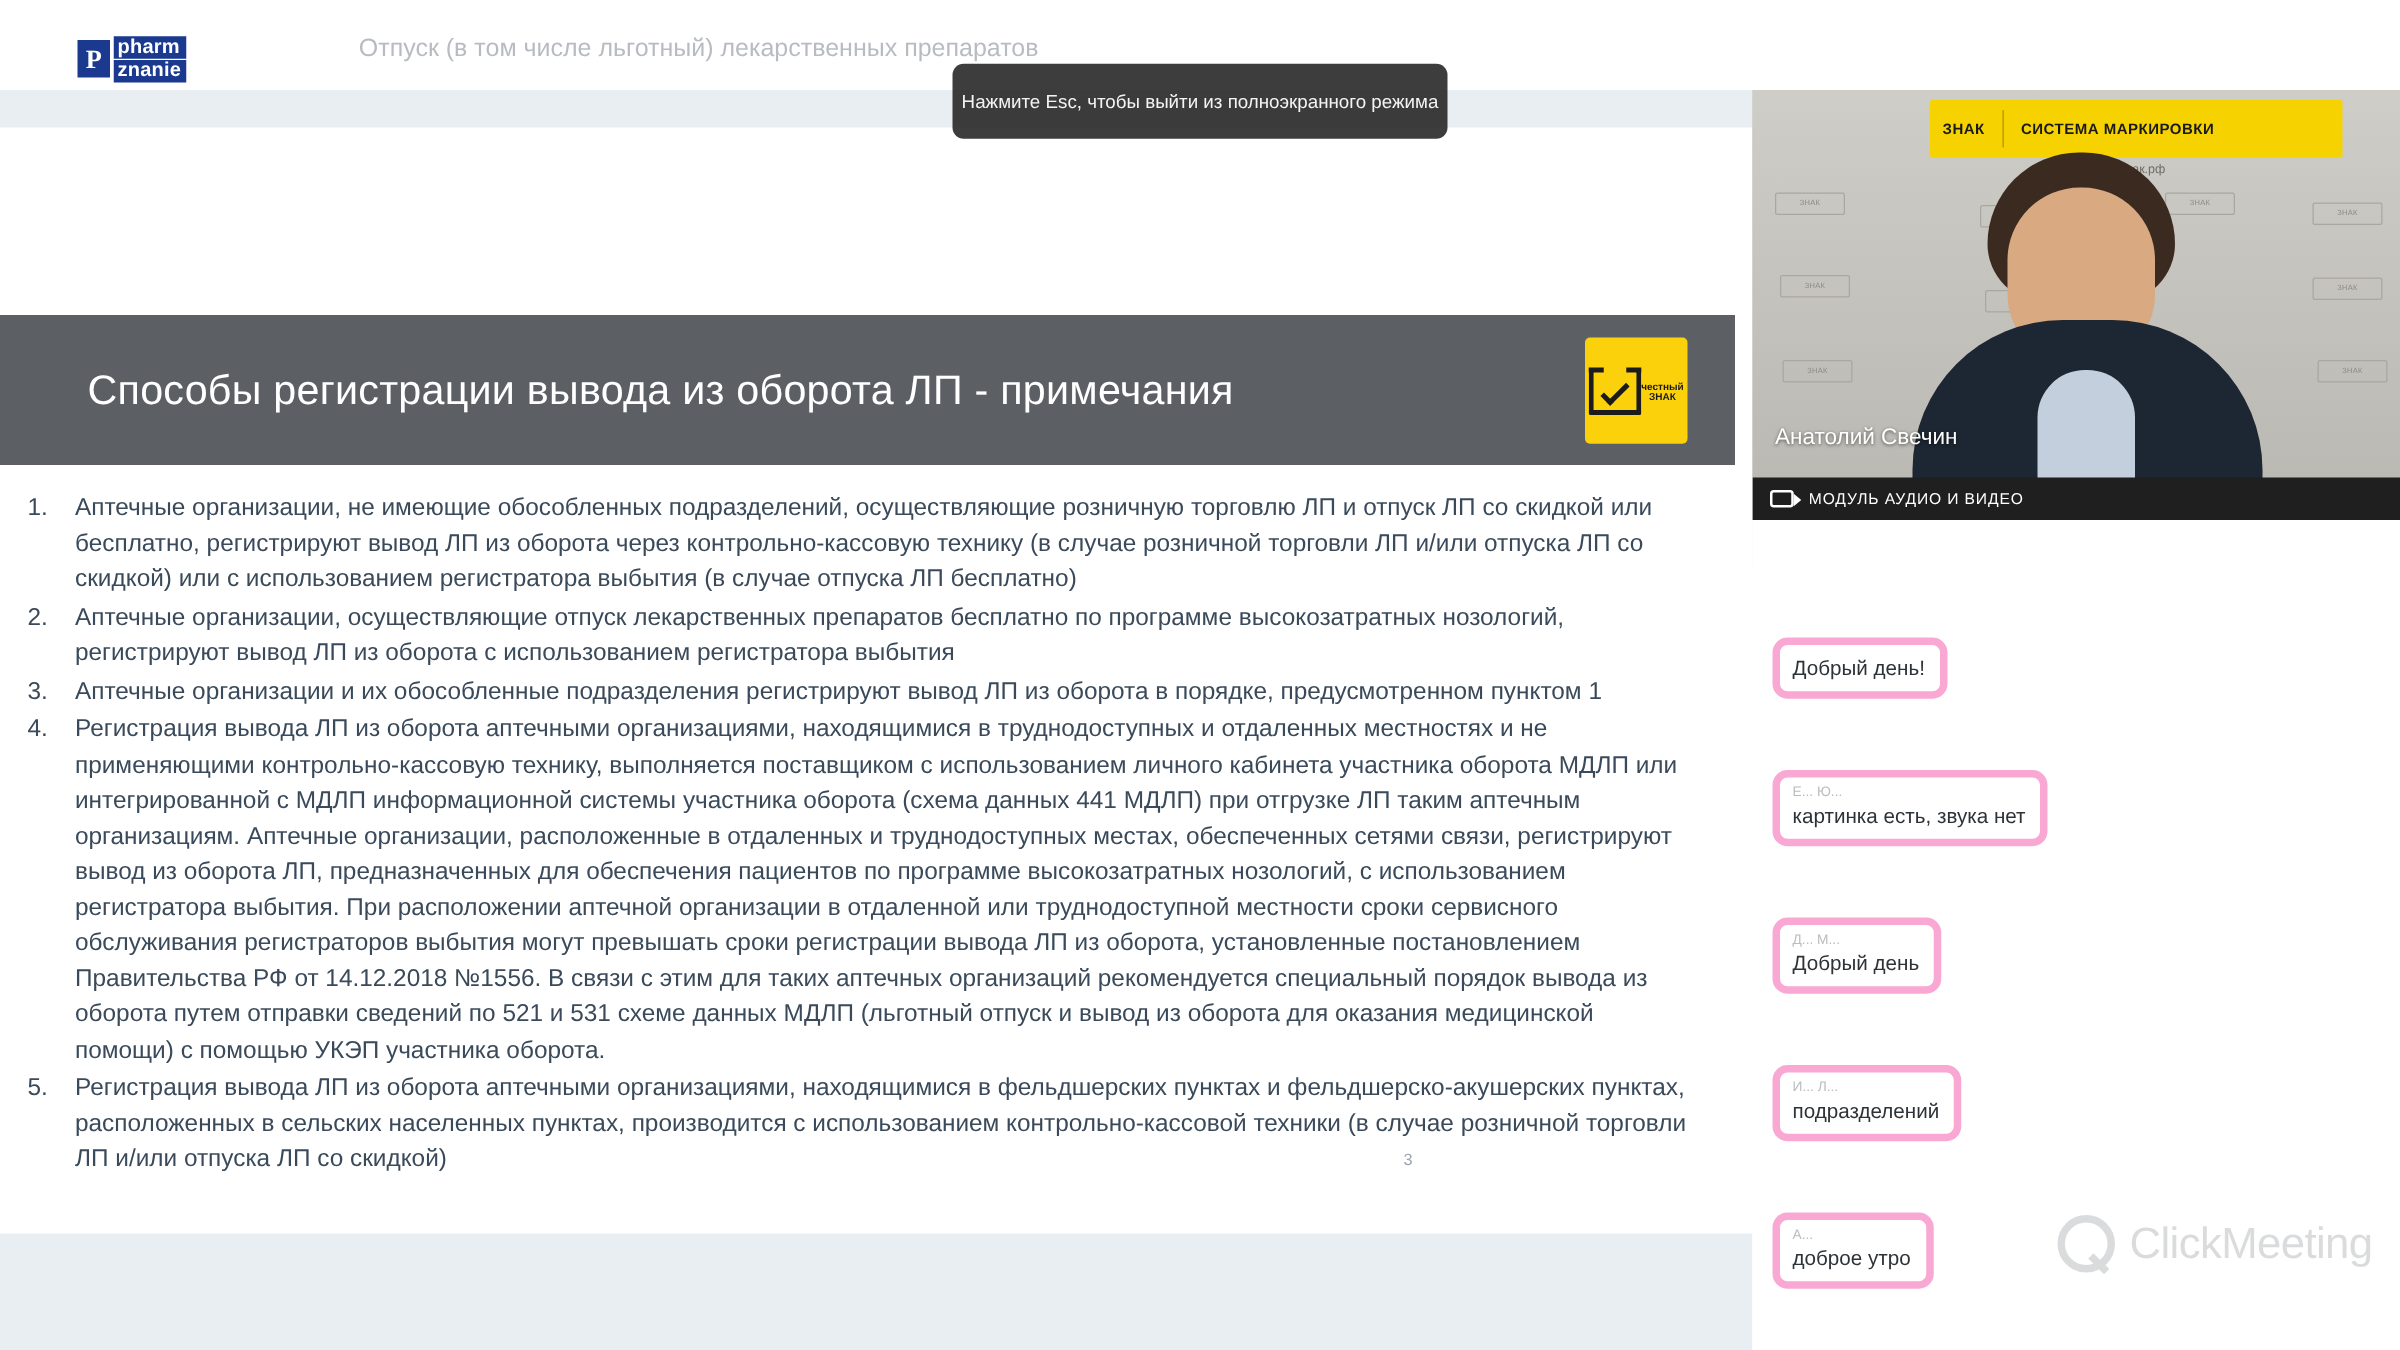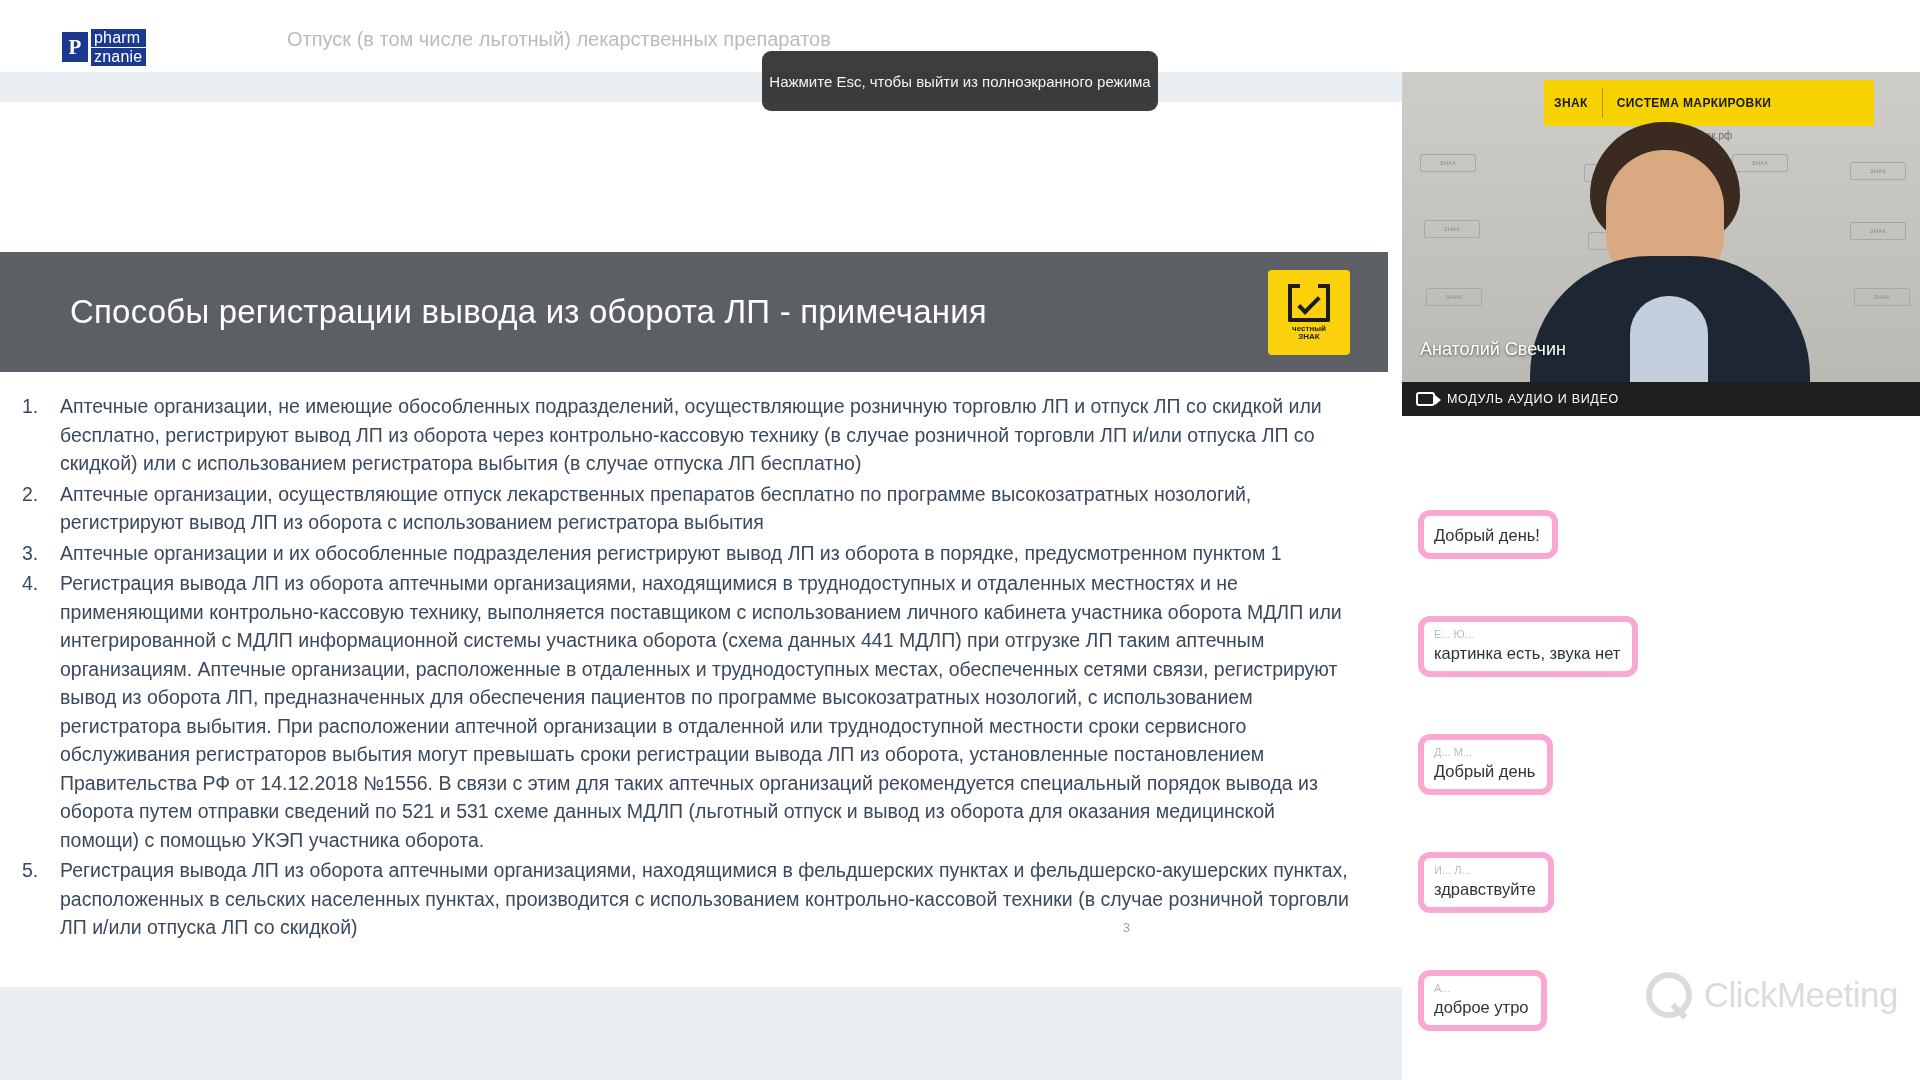--- a/index.html
+++ b/index.html
@@ -37,21 +37,21 @@
     font-family: "Liberation Serif", serif;
   }
   .brand-words {
     margin-left: 3px;
     line-height: 1.0;
   }
   .brand-words span {
     display: block;
     background: #1b3a8f;
     color: #ffffff;
-    font-weight: normal;
+    font-weight: bold;
     font-size: 16px;
     letter-spacing: .2px;
     padding: 1px 4px 1px 3px;
   }
   .brand-words span:last-child { margin-top: 1px; }
 
   .webinar-title {
     position: absolute;
     left: 287px; top: 28px;
     font-size: 20px;
@@ -97,21 +97,21 @@
     font-size: 33px;
     font-weight: normal;
     letter-spacing: .2px;
   }
   .zn-badge {
     position: absolute;
     right: 38px; top: 18px;
     width: 82px; height: 85px;
     background: #fbd10b;
     border-radius: 4px;
-    display: flex; flex-direction: column;
+    display: flex; flex-direction: row;
     align-items: center; justify-content: center;
   }
   .zn-badge .mark {
     width: 42px; height: 38px;
     border: 4px solid #1b1b1b;
     border-top-color: transparent;
     position: relative;
     border-radius: 2px;
   }
   .zn-badge .mark:before {
@@ -481,21 +481,21 @@
       </div>
       <div class="msg-row">
         <div class="msg">
           <div class="who">Д... М...</div>
           <div class="text">Добрый день</div>
         </div>
       </div>
       <div class="msg-row">
         <div class="msg">
           <div class="who">И... Л...</div>
-          <div class="text">здравствуйте</div>
+          <div class="text">подразделений</div>
         </div>
       </div>
       <div class="msg-row">
         <div class="msg">
           <div class="who">А...</div>
           <div class="text">доброе утро</div>
         </div>
       </div>
       <div class="msg-row">
         <div class="msg">

